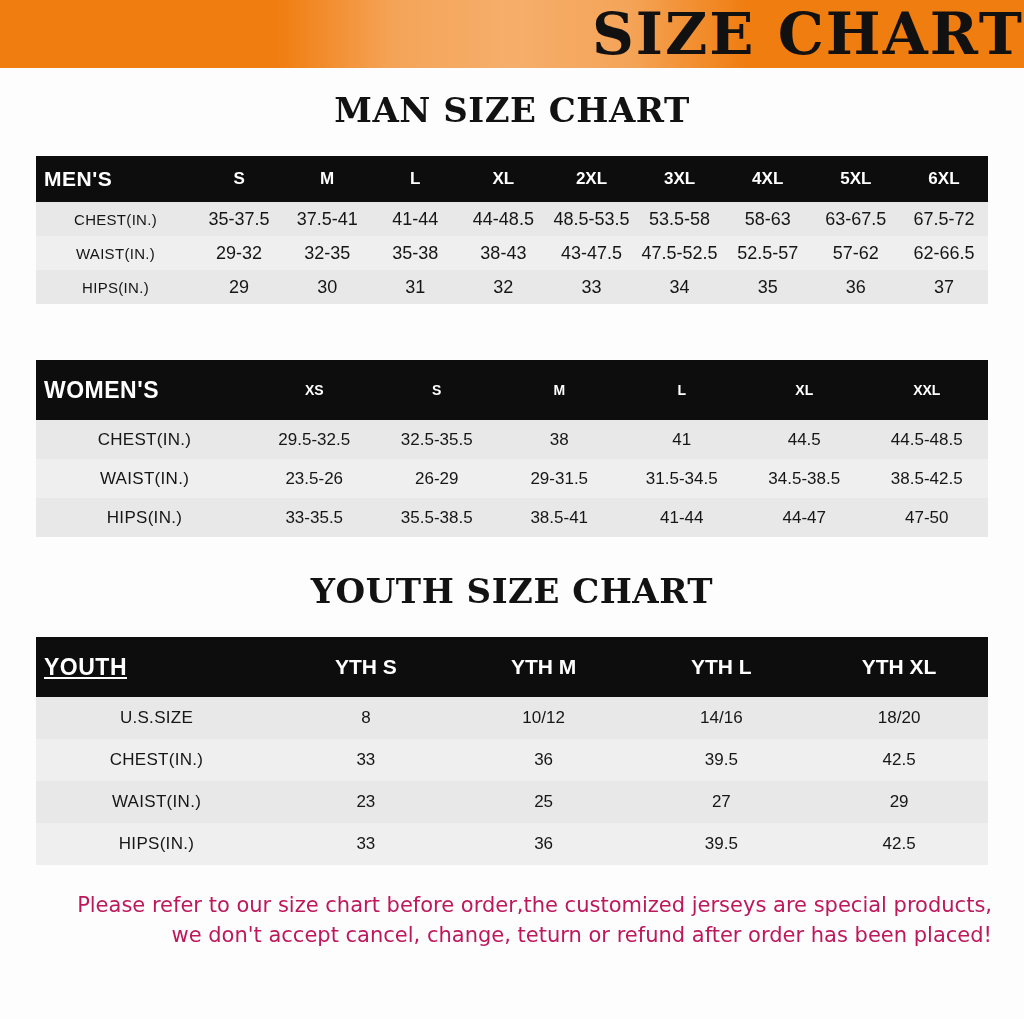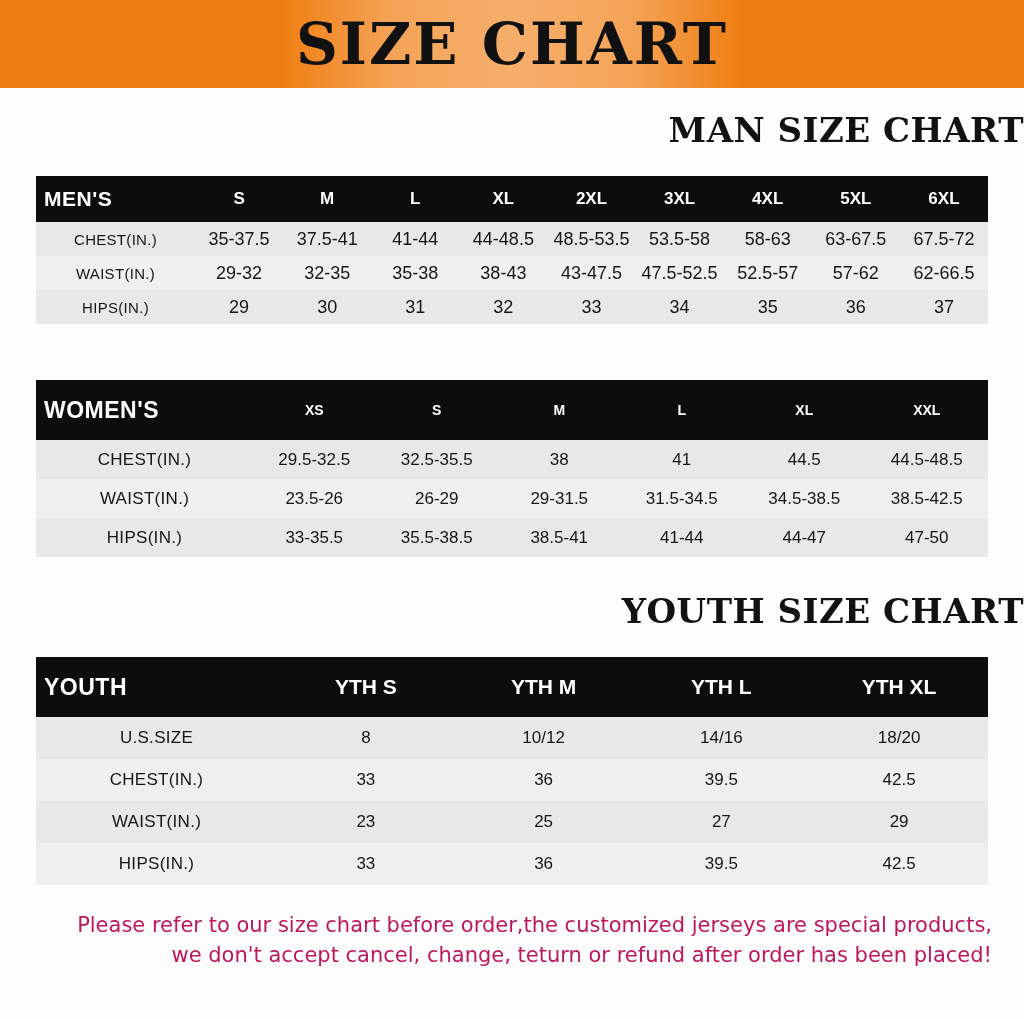--- a/index.html
+++ b/index.html
@@ -16,25 +16,25 @@
   .page {
     position: relative;
     width: 1024px;
     height: 1019px;
     background: #fdfdfd;
   }
 
   
   .banner {
     position: relative;
-    height: 88px;
+    height: 68px;
     background: #f07d10;
     display: flex;
     align-items: center;
-    justify-content: center;
+    justify-content: flex-end;
     overflow: hidden;
   }
   .banner-glow {
     position: absolute;
     top: 0;
     left: 50%;
     transform: translateX(-50%);
     width: 470px;
     height: 88px;
     background: linear-gradient(90deg, rgba(255,255,255,0) 0%, rgba(255,255,255,0.30) 25%, rgba(255,255,255,0.38) 50%, rgba(255,255,255,0.30) 75%, rgba(255,255,255,0) 100%);
@@ -46,21 +46,21 @@
     font-weight: bold;
     font-size: 58px;
     letter-spacing: 2px;
     color: #111111;
     line-height: 1;
     z-index: 2;
   }
 
   
   .section-title {
-    text-align: right;
+    text-align: center;
     font-family: "DejaVu Serif", serif;
     font-weight: bold;
     font-size: 34px;
     color: #121212;
     letter-spacing: 0.5px;
   }
 
   
   .table-wrap {
     margin: 0 auto;
@@ -105,21 +105,21 @@
   .men tbody td.rowlabel { font-size: 15px; letter-spacing: 0.3px; }
 
   
   .women thead th { height: 58px; font-size: 14px; }
   .women thead th.rowlabel { font-size: 23px; }
   .women tbody td { height: 37px; font-size: 17px; }
   .women tbody td.rowlabel { font-size: 17px; letter-spacing: 0.3px; }
 
   
   .youth thead th { height: 58px; font-size: 21px; }
-  .youth thead th.rowlabel { font-size: 23px; }
+  .youth thead th.rowlabel { font-size: 23px; text-decoration: underline; }
   .youth tbody td { height: 40px; font-size: 17px; }
   .youth tbody td.rowlabel { font-size: 17px; letter-spacing: 0.3px; }
 
   
   .footer-note {
     margin: 0 auto;
     width: 960px;
     text-align: right;
     color: #be185d;
     font-family: "DejaVu Sans", sans-serif;

